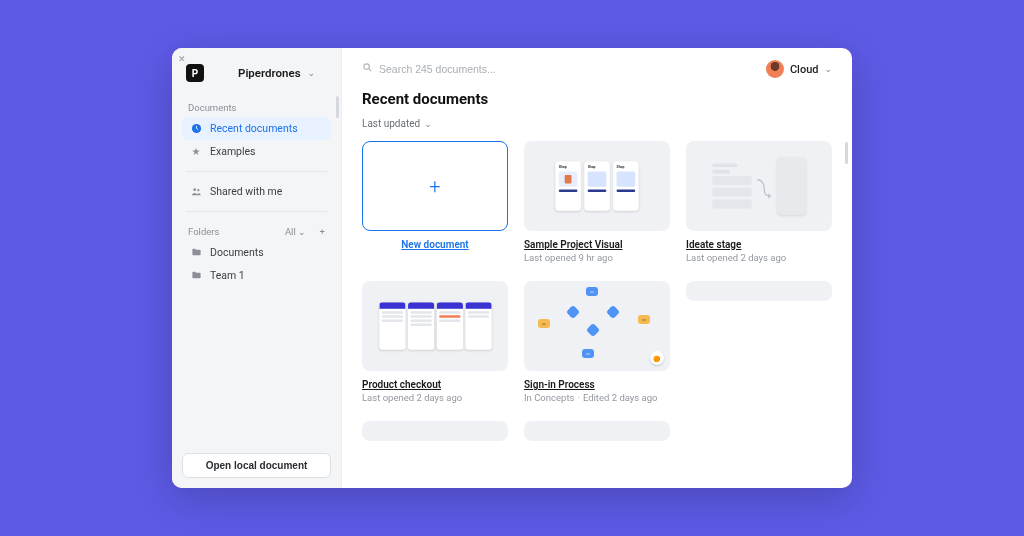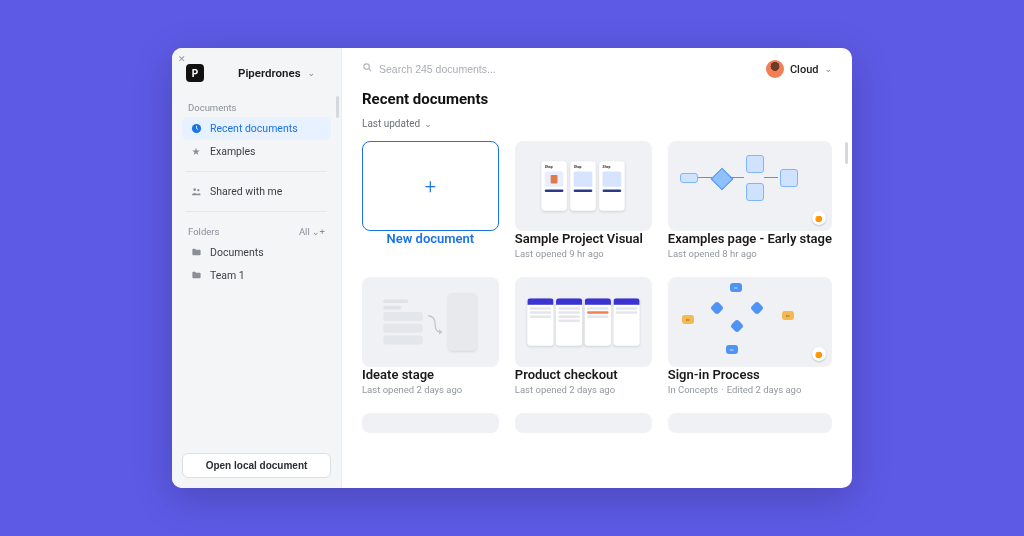--- a/index.html
+++ b/index.html
@@ -69,21 +69,21 @@
 }
 .chev { font-size: 9px; color: #888; }
 .section-label {
   font-size: 9.5px;
   color: #8a8f98;
   padding: 6px 6px 4px 6px;
   display: flex;
   align-items: center;
   justify-content: space-between;
 }
-.section-label .right-bits { display: flex; gap: 0; align-items: center; color: #8a8f98; }
+.section-label .right-bits { display: flex; gap: 14px; align-items: center; color: #8a8f98; }
 .section-label .right-bits span { cursor: pointer; }
 .side-item {
   display: flex;
   align-items: center;
   gap: 8px;
   padding: 5px 8px;
   border-radius: 6px;
   cursor: pointer;
   font-size: 10.5px;
   color: #3c3f44;
@@ -201,26 +201,28 @@
 .thumb.new {
   background: #fff;
   border: 1.5px solid #1a73e8;
 }
 .plus {
   color: #1a73e8;
   font-size: 20px;
   font-weight: 300;
 }
 .card-title {
-  font-size: 13px;
+  font-size: 10px;
   font-weight: 600;
   color: #1a1a1a;
+  margin-top: 8px;
   white-space: nowrap;
   overflow: hidden;
   text-overflow: ellipsis;
+  text-decoration: underline;
 }
 .card-title.blue { color: #1a73e8; text-align: center; }
 .card-meta {
   font-size: 9.5px;
   color: #9398a0;
   margin-top: 2px;
 }
 .card-meta .dot { margin: 0 3px; }
 .main-scroll-ind {
   position: absolute;
@@ -392,37 +394,20 @@
                   <div class="hdr">Shop</div>
                   <div class="pic blue"></div>
                   <div class="pill"></div>
                 </div>
             </div>
           </div>
           <div class="card-title">Sample Project Visual</div>
           <div class="card-meta">Last opened 9 hr ago</div>
         </div>
 
-        <div class="card">
-          <div class="thumb">
-            <div class="flowchart">
-              <div class="fc-box" style="left:12px;top:32px;width:18px;height:10px;"></div>
-              <div class="fc-line" style="left:30px;top:36px;width:14px;height:1px;"></div>
-              <div class="fc-diamond" style="left:46px;top:30px;"></div>
-              <div class="fc-line" style="left:62px;top:36px;width:14px;height:1px;"></div>
-              <div class="fc-box" style="left:78px;top:14px;width:18px;height:18px;"></div>
-              <div class="fc-box" style="left:78px;top:42px;width:18px;height:18px;"></div>
-              <div class="fc-line" style="left:96px;top:36px;width:14px;height:1px;"></div>
-              <div class="fc-box" style="left:112px;top:28px;width:18px;height:18px;"></div>
-              <div class="fc-badge" style="right:6px;bottom:6px;">🟠</div>
-            </div>
-          </div>
-          <div class="card-title">Examples page - Early stage</div>
-          <div class="card-meta">Last opened 8 hr ago</div>
-        </div>
 
         <div class="card">
           <div class="thumb">
             <div class="wire">
               <div class="wire-left">
                 <div class="w-line"></div>
                   <div class="w-line" style="width:20px;"></div>
                 <div class="w-row"></div>
                   <div class="w-row"></div>
                   <div class="w-row"></div>

